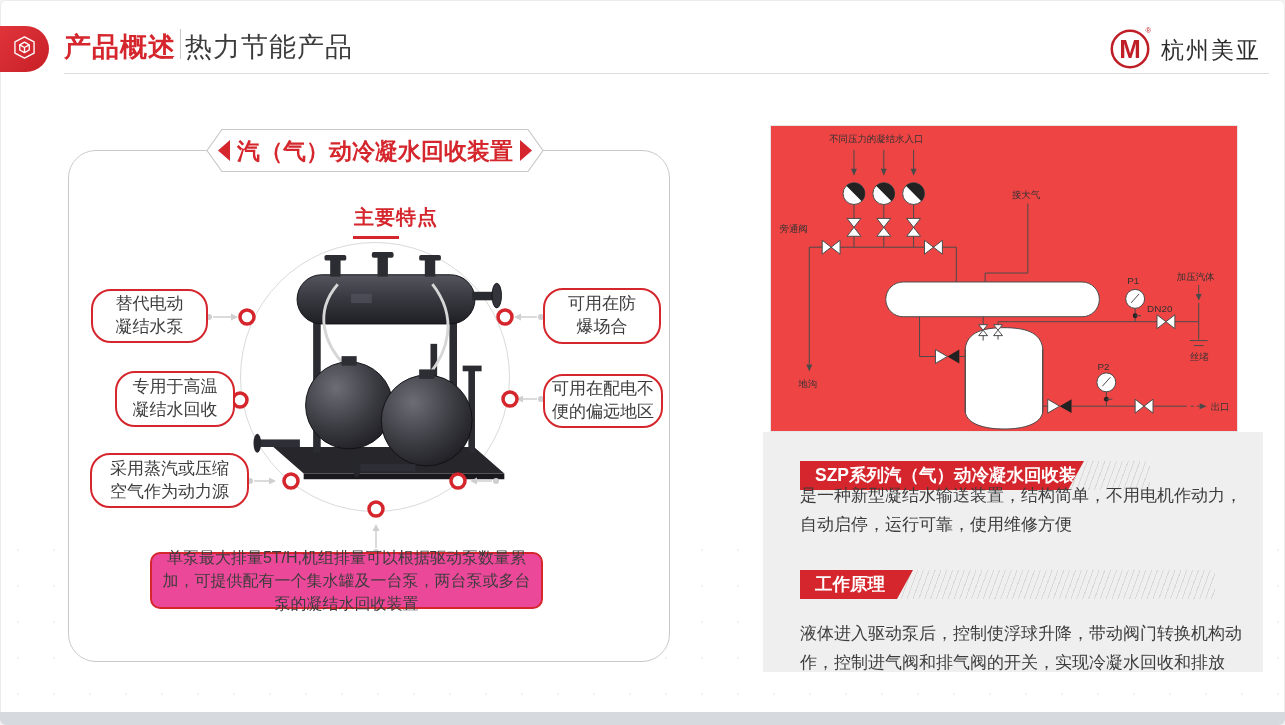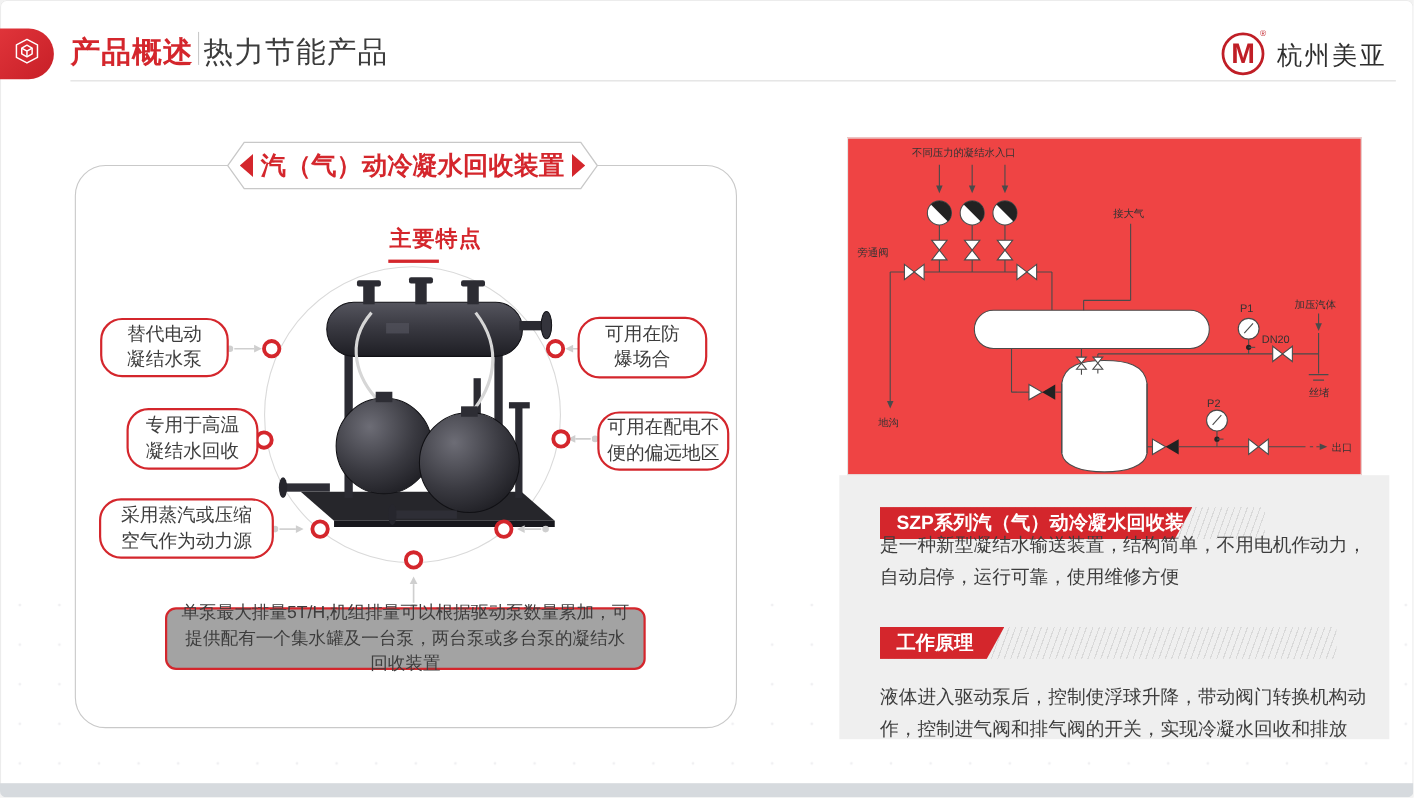--- a/index.html
+++ b/index.html
@@ -34,25 +34,25 @@
   .big-circle{left:240px;top:242px;width:268px;height:268px;border:1.5px solid #dadada;border-radius:50%;}
   .photo{left:245px;top:250px;width:265px;height:235px;}
   .connectors{left:68px;top:150px;width:600px;height:510px;}
   .feature-box{border:2px solid #d4262c;border-radius:20px;background:#fff;
     display:flex;align-items:center;justify-content:center;text-align:center;
     font-size:17px;color:#3d3d3d;line-height:1.35;box-sizing:border-box;z-index:4;}
   .feature-box span{white-space:pre-line;}
   .b1{left:91px;top:289px;width:117px;height:54px;}
   .b2{left:91px;top:371px;width:120px;height:56px;margin-left:24px;}
   .b3{left:90px;top:453px;width:159px;height:55px;}
-  .b4{left:525px;top:288px;width:118px;height:56px;}
+  .b4{left:543px;top:288px;width:118px;height:56px;}
   .b5{left:543px;top:374px;width:120px;height:54px;}
   .b6{left:497px;top:452px;width:169px;height:56px;font-size:16.5px;}
-  .note-box{left:150px;top:552px;width:437px;height:57px;border:2px solid #d4262c;border-radius:10px;
-    background:#a3a3a3;display:flex;align-items:center;justify-content:center;text-align:center;
+  .note-box{left:150px;top:552px;width:393px;height:57px;border:2px solid #d4262c;border-radius:10px;
+    background:#ec4899;display:flex;align-items:center;justify-content:center;text-align:center;
     font-size:16px;color:#3d3d3d;line-height:1.45;box-sizing:border-box;padding:2px 10px;z-index:4;}
 
   
   .diagram-box{left:770px;top:125px;width:468px;height:307px;background:#ef4444;border:1px solid #e6e6e6;box-sizing:border-box;}
   .info-panel{left:763px;top:432px;width:500px;height:240px;background:#efefef;}
   .hatch{position:absolute;background:repeating-linear-gradient(110deg,#d9d9d9 0px,#d9d9d9 1px,transparent 1px,transparent 5.5px);}
   .flag{position:absolute;background:#d4262c;color:#fff;font-weight:bold;font-size:17.5px;
     line-height:29px;padding-left:15px;box-sizing:border-box;
     clip-path:polygon(0 0,100% 0,calc(100% - 16px) 100%,0 100%);}
   .h1{left:37px;top:29px;width:350px;height:29px;}

